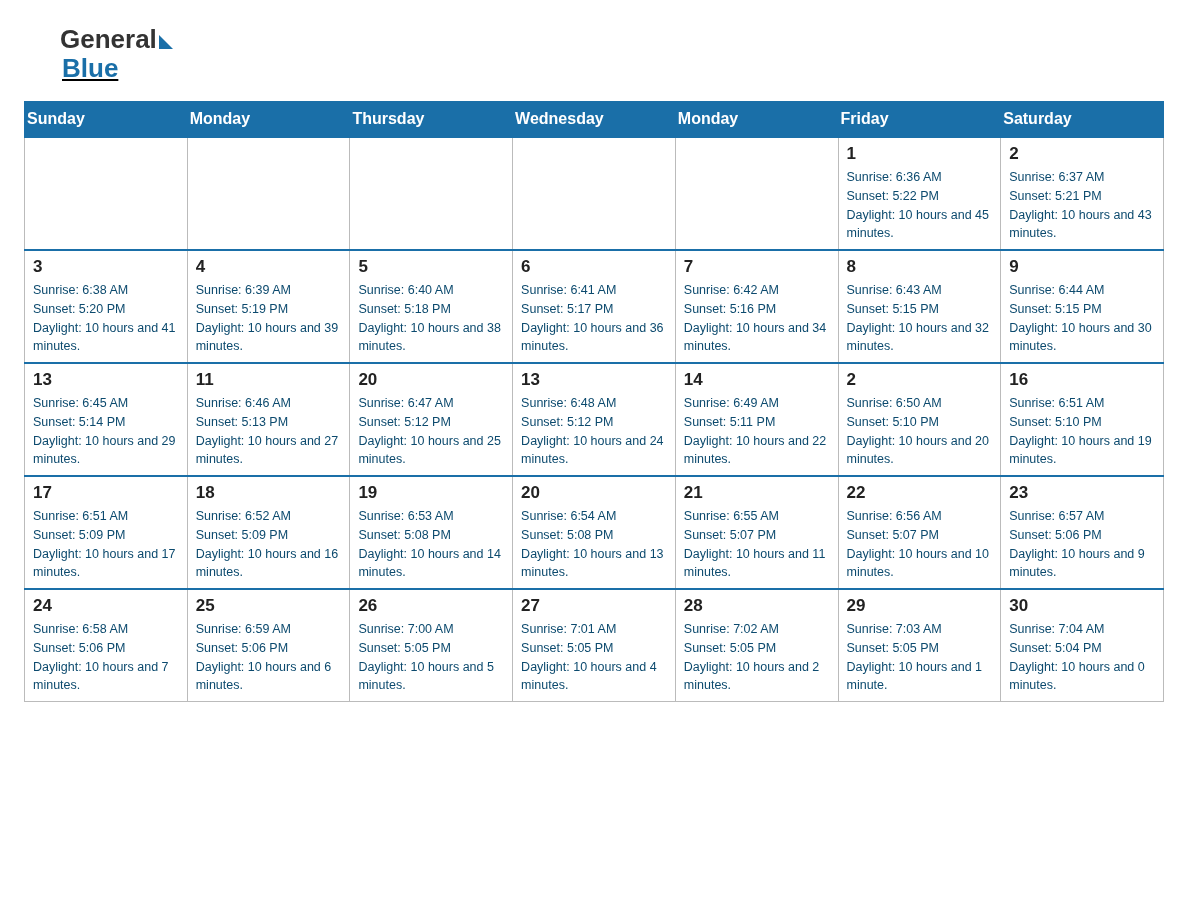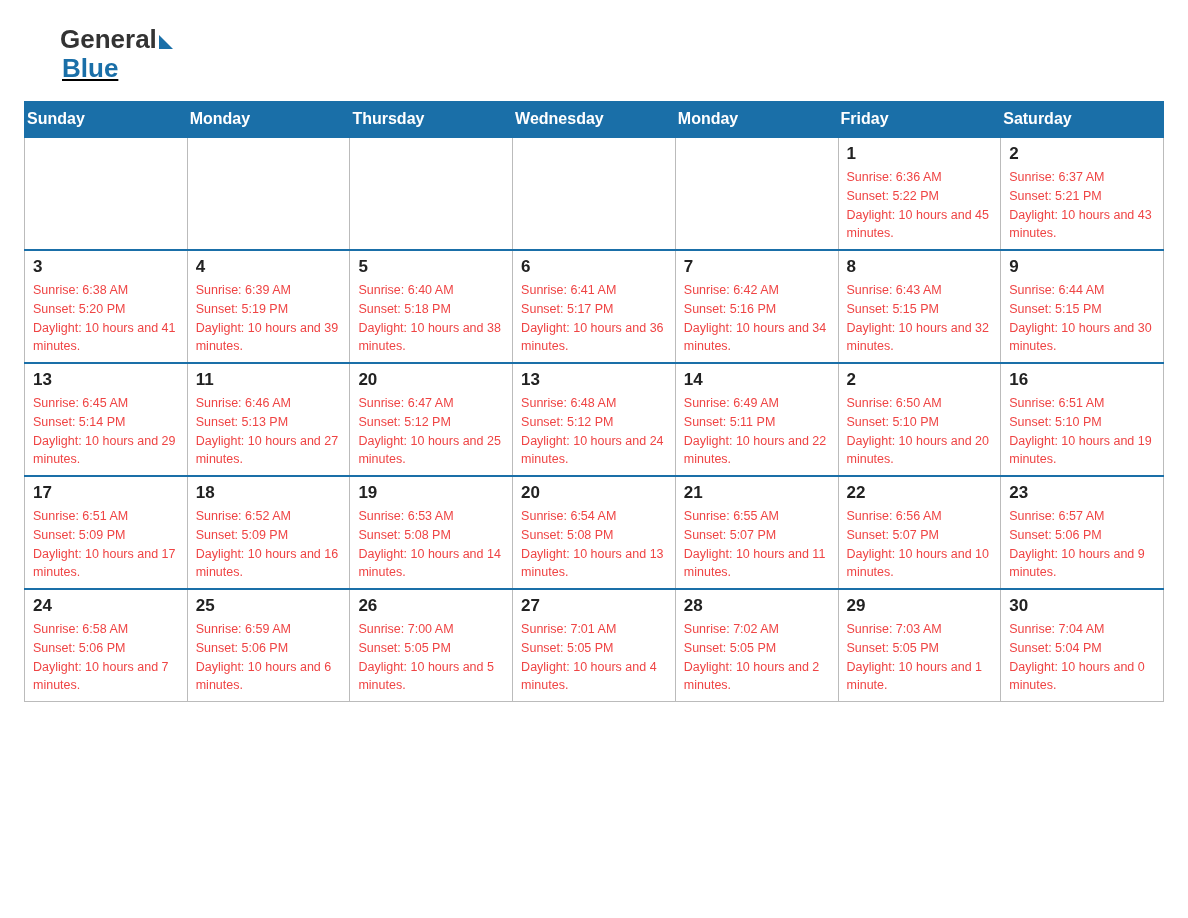--- a/index.html
+++ b/index.html
@@ -84,21 +84,21 @@
       min-height: 100px;
     }
     .day-number {
       font-size: 17px;
       font-weight: bold;
       color: #222;
       margin-bottom: 4px;
     }
     .day-info {
       font-size: 12.5px;
-      color: #ef4444;
+      color: #0c4a6e;
       line-height: 1.5;
     }
     .empty-cell {
       background: #fff;
     }
     tr.week-row td {
       border-top: 2px solid #1a6fa8;
     }
   </style>
 </head>

